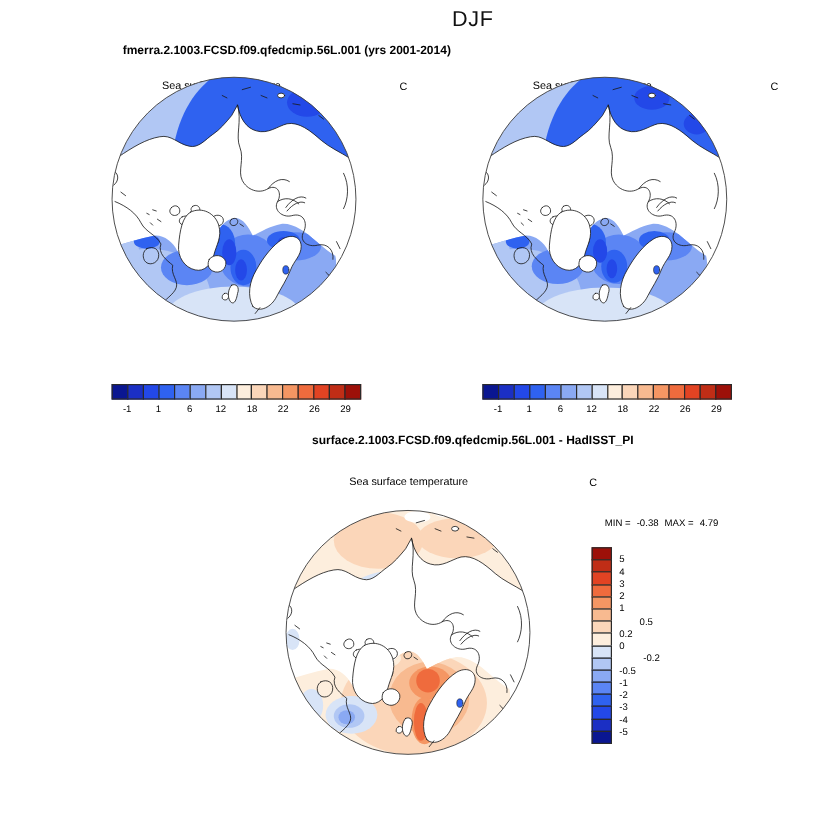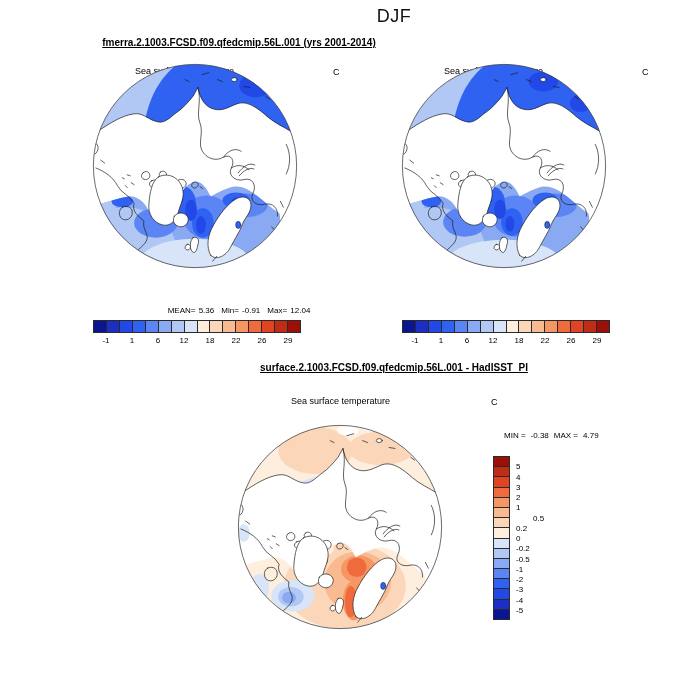--- a/index.html
+++ b/index.html
@@ -1,20 +1,20 @@
 <!DOCTYPE html>
 <html><head>
 <meta charset="utf-8">
 <style>
   html,body{margin:0;padding:0;background:#fff;}
   body{width:700px;height:700px;position:relative;font-family:"Liberation Sans",sans-serif;color:#000;overflow:hidden;}
   .abs{position:absolute;padding-left:44px;}
   .center{text-align:center;}
   .t-main{font-size:18px;letter-spacing:0.5px;color:#111;}
-  .t-panel{font-size:10px;font-weight:bold;text-decoration:underline;}
+  .t-panel{font-size:10px;font-weight:bold;}
   .t-sub{font-size:9px;}
   .t-units{font-size:9px;}
   .t-small{font-size:8px;}
   .stats{display:flex;justify-content:center;gap:7px;font-size:8px;}
   .stats .lbl{margin-right:1px;}
   .panel{position:absolute;top:0;height:360px;width:312px;}
   .map{position:absolute;width:216px;height:216px;}
   .cbar{position:absolute;height:13px;display:flex;}
   .cbar .cell{flex:1;border:1px solid #2a2a2a;margin-left:-1px;box-sizing:border-box;}
   .cbar .cell:first-child{margin-left:0;}
@@ -99,28 +99,20 @@
         <ellipse cx="116" cy="170" rx="5" ry="9" fill="#2348e8"></ellipse>
         <ellipse cx="152" cy="147" rx="5" ry="5" fill="#2348e8"></ellipse>
       </g>
     </g>
     <g clip-path="url(#mapClip)">
         <use href="#coastAll"></use>
       </g>
     <circle class="rim" cx="110" cy="110" r="103.5"></circle>
   </svg>
 
-  <div class="abs stats" style="top:306px;left:0;width:100%;">
-    <span><span class="lbl">MEAN=</span>
-          <span>5.36</span></span>
-    <span><span class="lbl">Min=</span>
-          <span>-0.91</span></span>
-    <span><span class="lbl">Max=</span>
-          <span>12.04</span></span>
-  </div>
   <div class="cbar" style="top:320px;left:54px;width:208px;">
       <div class="cells" style="display:flex;flex:1;">
         <div class="cell" style="background: rgb(10, 22, 145);"></div>
         <div class="cell" style="background: rgb(27, 47, 196);"></div>
         <div class="cell" style="background: rgb(35, 72, 232);"></div>
         <div class="cell" style="background: rgb(47, 98, 240);"></div>
         <div class="cell" style="background: rgb(91, 133, 244);"></div>
         <div class="cell" style="background: rgb(138, 169, 243);"></div>
         <div class="cell" style="background: rgb(177, 199, 244);"></div>
         <div class="cell" style="background: rgb(216, 228, 247);"></div>
@@ -280,20 +272,20 @@
   </div>
 <div class="ticks-v" style="top:456px;left:516px;">
     <span class="tick" style="top: 6.25%;">5</span>
     <span class="tick" style="top: 12.5%;">4</span>
     <span class="tick" style="top: 18.75%;">3</span>
     <span class="tick" style="top: 25%;">2</span>
     <span class="tick" style="top: 31.25%;">1</span>
     <span class="tick" style="top: 37.5%; padding-left: 17px;">0.5</span>
     <span class="tick" style="top: 43.75%;">0.2</span>
     <span class="tick" style="top: 50%;">0</span>
-    <span class="tick" style="top: 56.25%;">-0.2</span>
+    <span class="tick" style="top: 56.25%; margin-left: 20px;">-0.2</span>
     <span class="tick" style="top: 62.5%;">-0.5</span>
     <span class="tick" style="top: 68.75%;">-1</span>
     <span class="tick" style="top: 75%;">-2</span>
     <span class="tick" style="top: 81.25%;">-3</span>
     <span class="tick" style="top: 87.5%;">-4</span>
     <span class="tick" style="top: 93.75%;">-5</span>
   </div>
 
 </body></html>

